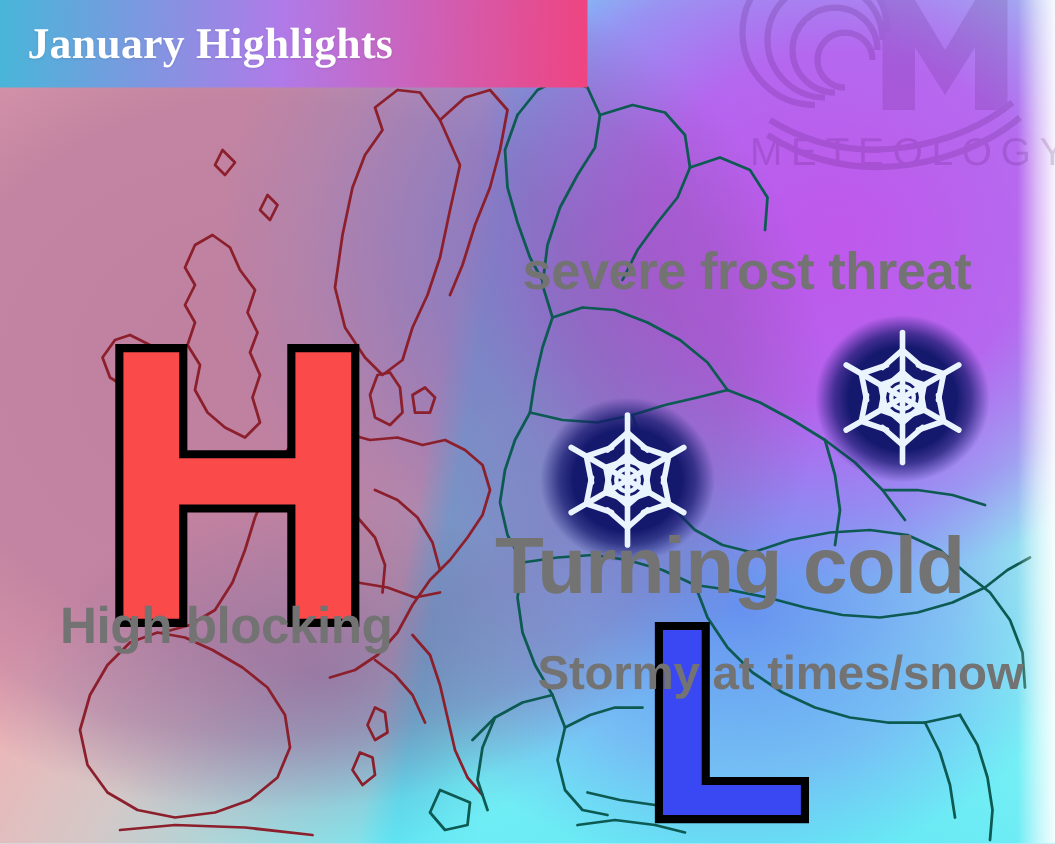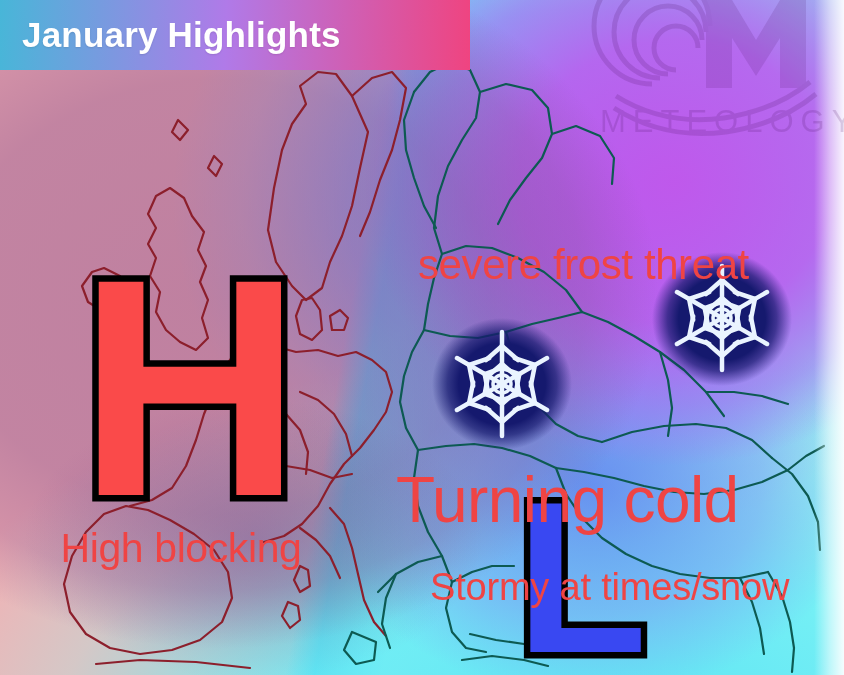--- a/index.html
+++ b/index.html
@@ -124,21 +124,21 @@
 
   
   #banner{
     position:absolute;left:0;top:0;width:470px;height:70px;
     background:linear-gradient(92deg,#48b6d8 0%,#7ea8e4 26%,#a987ea 48%,#c munde 0%,#cf6fd8 66%,#ef4480 100%);
     display:flex;align-items:center;
   }
   #banner-title{
     color:#ffffff;font-size:35px;font-weight:bold;
     padding-left:22px;letter-spacing:.2px;
-    font-family:Liberation Sans, sans-serif;
+    font-family:Liberation Serif, serif;
     text-shadow:0 1px 2px rgba(0,0,0,.10);
     white-space:nowrap;
   }
 
   
   .press-sym{
     position:absolute;
     font-family:"Liberation Sans",sans-serif;
     font-weight:bold;line-height:1;
     -webkit-text-stroke:13px #000;
@@ -157,24 +157,23 @@
     position:absolute;inset:0;
     background:radial-gradient(closest-side,#15196e 0%,#15196e 62%,rgba(21,25,110,.72) 78%,rgba(21,25,110,0) 100%);
     border-radius:42%;
   }
   .snow svg{position:absolute;inset:0;}
   #snow-1{left:432px;top:318px;width:140px;height:132px;}
   #snow-2{left:652px;top:252px;width:140px;height:134px;}
 
   
   .cap{
-    position:absolute;color:#ef4444;font-weight:normal;
+    position:absolute;color:#737373;font-weight:bold;
     font-family:"Liberation Sans",sans-serif;white-space:nowrap;
     line-height:1.02;
-    margin-top:48px;
   }
   #cap-frost{left:418px;top:196px;font-size:42px;letter-spacing:-.4px;}
   #cap-turning{left:396px;top:420px;font-size:64px;letter-spacing:-.6px;}
   #cap-stormy{left:430px;top:520px;font-size:38px;letter-spacing:-.2px;}
   #cap-high{left:12px;top:480px;font-size:41px;text-align:center;width:338px;letter-spacing:-.4px;}
   #cap-high .l2{display:block;}
 </style>
 </head>
 <body>
 

